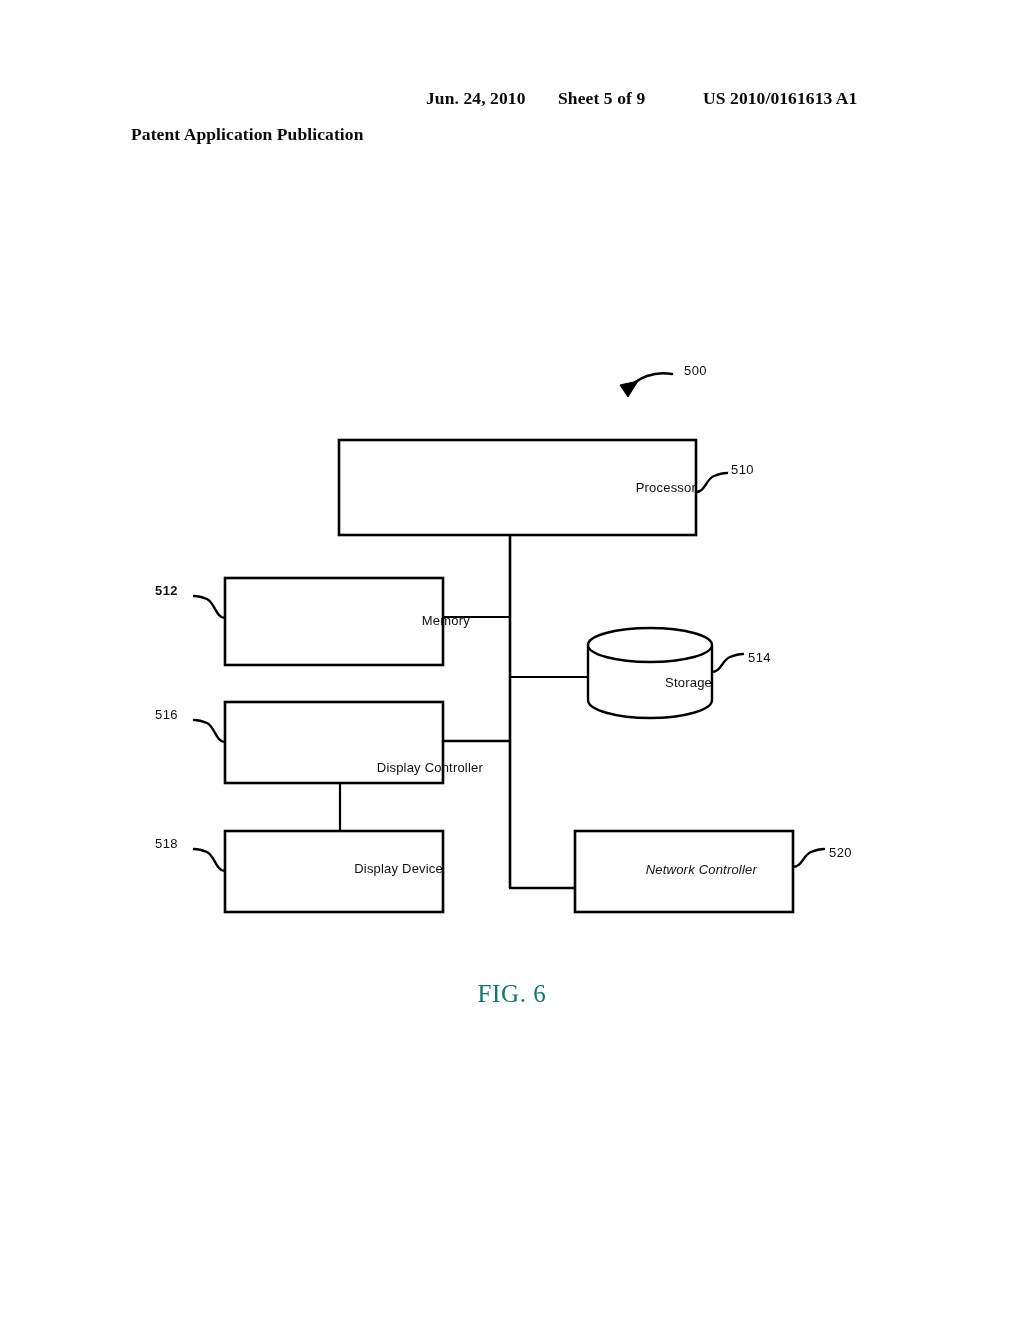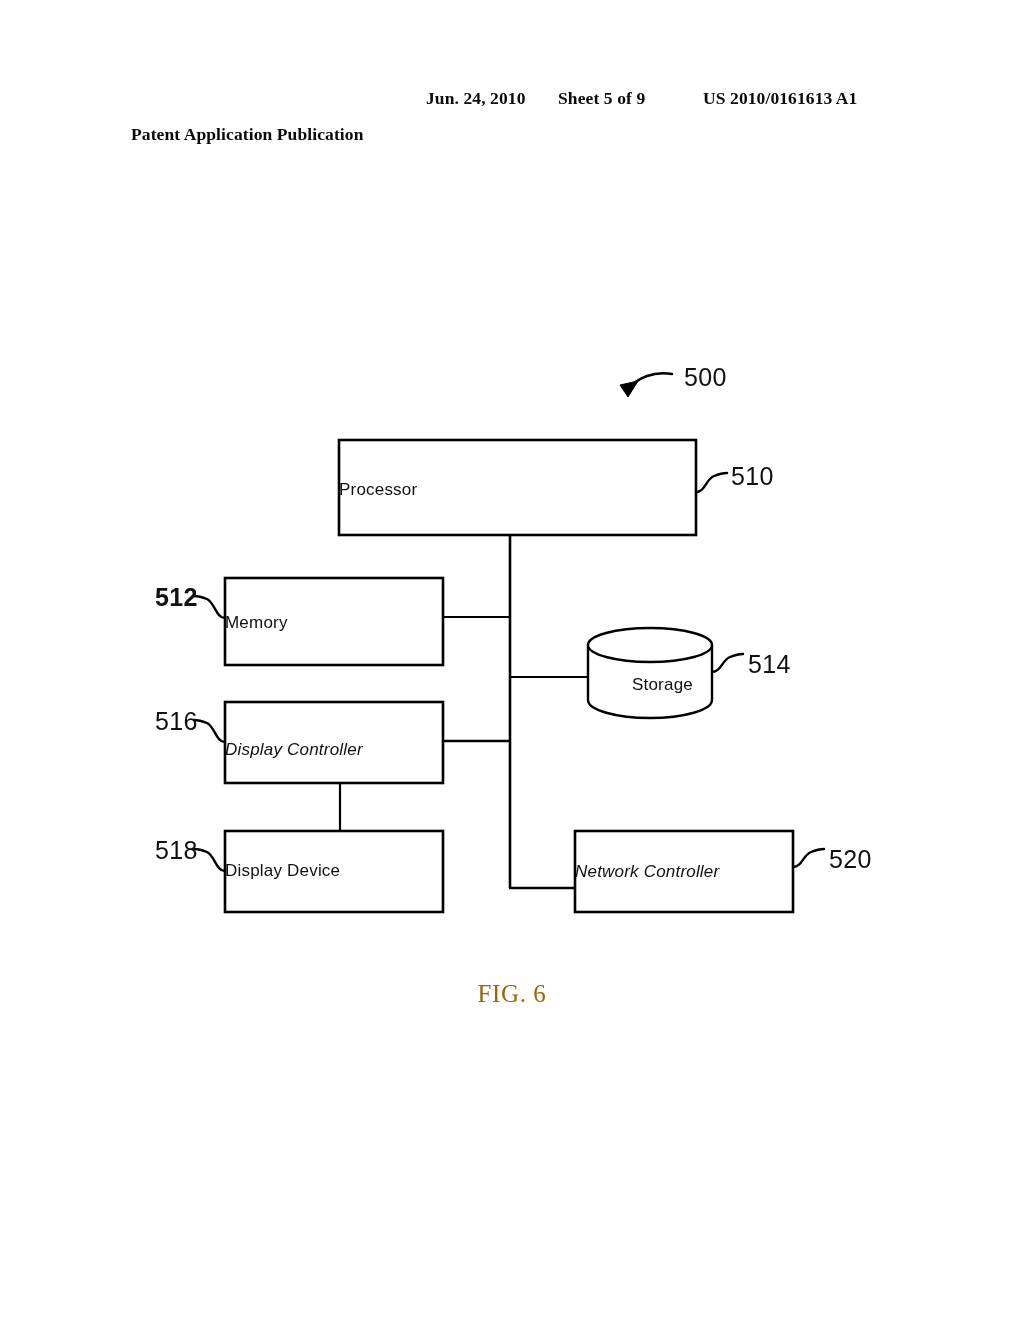--- a/index.html
+++ b/index.html
@@ -61,47 +61,47 @@
     height: 1320px;
   }
   #figure-canvas svg {
     display: block;
   }
 
   
   .blk-label {
     position: absolute;
     font-family: "Liberation Sans", sans-serif;
-    font-size: 17px;
+    font-size: 13px;
     color: #111111;
-    text-align: left;
+    text-align: right;
     white-space: nowrap;
     letter-spacing: 0.2px;
   }
 
   
   .ref-num {
     position: absolute;
     font-family: "Liberation Sans", sans-serif;
-    font-size: 25px;
+    font-size: 13px;
     color: #111111;
     white-space: nowrap;
     letter-spacing: 0.4px;
   }
 
   
   #fig-caption {
     position: absolute;
     left: 0;
     top: 980px;
     width: 1024px;
     text-align: center;
     font-family: "Liberation Serif", serif;
     font-size: 25px;
-    color: #a16207;
+    color: #0f766e;
     letter-spacing: 0.6px;
   }
 </style>
 </head>
 <body>
 
 <div id="page-header">
   <span class="hdr-pub">Patent Application Publication</span>
   <span class="hdr-date">Jun. 24, 2010</span>
   <span class="hdr-sheet">Sheet 5 of 9</span>
@@ -166,23 +166,23 @@
       <path d="M 793,867 C 802,867 803,855 811,852 C 816,850 820,849 824,849" fill="none" stroke="#000000" stroke-width="2.4" stroke-linecap="round"></path>
     </g>
 
   </svg>
 </div>
 
 <div class="blk-label" style="left:339px; top:480px; width:357px;">Processor</div>
 
 <div class="blk-label" style="left:225px; top:613px; width:245px;">Memory</div>
 
-<div class="blk-label" style="left:588px; top:675px; width:124px;padding-left:44px;">Storage</div>
-
-<div class="blk-label" style="left:225px; top:740px; width:258px;font-style:italic;">Display Controller</div>
+<div class="blk-label" style="left:588px; top:675px; width:124px;">Storage</div>
+
+<div class="blk-label" style="left:225px; top:760px; width:258px;">Display Controller</div>
 
 <div class="blk-label" style="left:225px; top:861px; width:218px;">Display Device</div>
 
 <div class="blk-label" style="left:575px; top:862px; width:182px;font-style:italic;">Network Controller</div>
 
 <div class="ref-num" style="left:684px; top:363px;">500</div>
 
 <div class="ref-num" style="left:731px; top:462px;">510</div>
 
 <div class="ref-num" style="left:155px; top:583px;font-weight:bold;">512</div>

